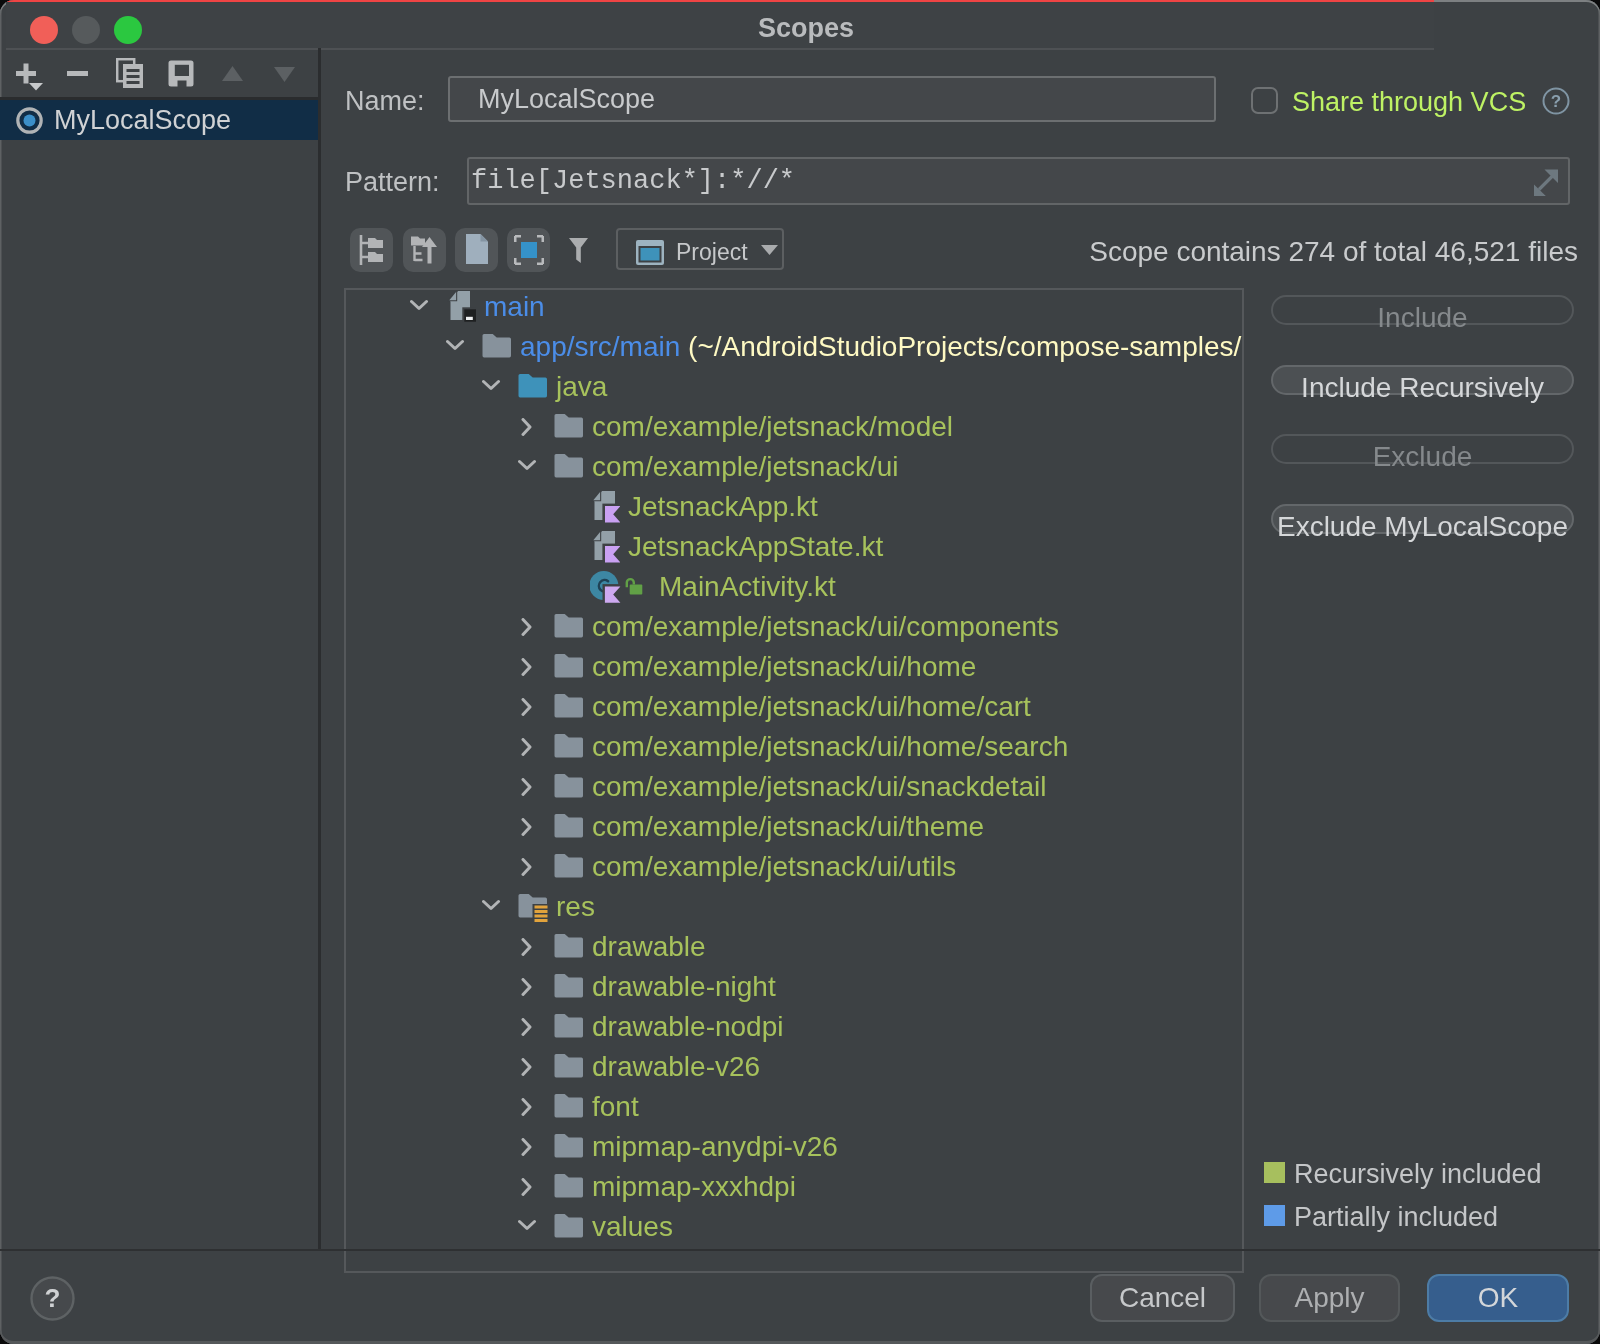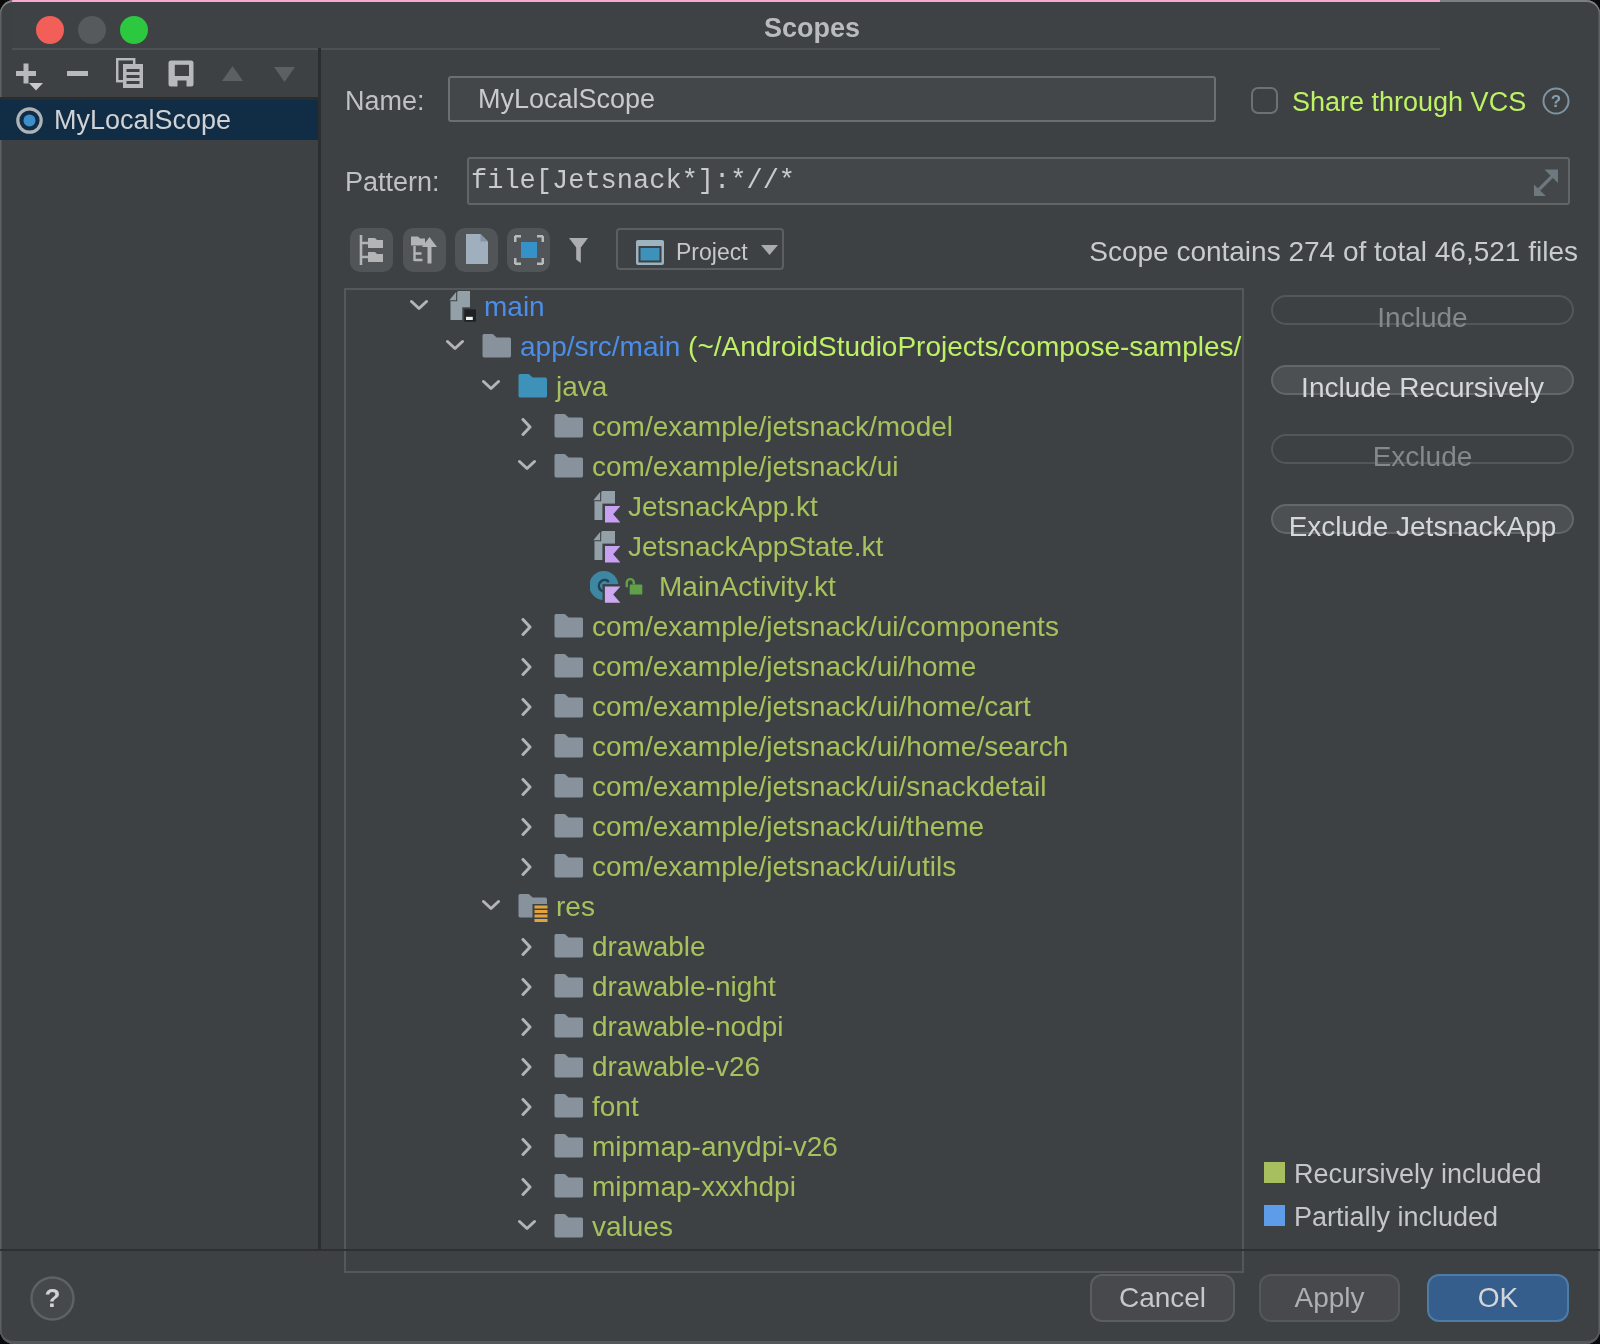--- a/index.html
+++ b/index.html
@@ -1,35 +1,35 @@
 <!DOCTYPE html>
 <html><head><meta charset="utf-8"><style>
 *{margin:0;padding:0;box-sizing:border-box}
 html,body{width:1600px;height:1344px;background:#0a0a0b;font-family:"Liberation Sans",sans-serif;overflow:hidden}
 #win{position:absolute;left:0;top:0;width:1600px;height:1344px;background:#3d4144;border-radius:14px;overflow:hidden;
 box-shadow:inset 0 2px 0 #7d8082, inset 0 -3px 0 #55585a, inset 1.5px 0 0 #5e6163, inset -1.5px 0 0 #5e6163}
 .abs{position:absolute}
-#titlebar{position:absolute;left:12px;top:0;width:1428px;height:50px;background:#3e4245;border-top:2px solid #f9a8d4;border-bottom:2px solid #4e5154}
+#titlebar{position:absolute;left:6px;top:0;width:1428px;height:50px;background:#3e4245;border-top:2px solid #ef4444;border-bottom:2px solid #4e5154}
 #title{position:absolute;left:0;top:11px;width:1600px;text-align:center;font-size:27px;font-weight:bold;color:#b9bbbd}
 .tl{position:absolute;top:14px;width:28px;height:28px;border-radius:50%}
 #vdiv{position:absolute;left:318px;top:48px;width:3px;height:1202px;background:#2b2d2f}
 #lefttb{position:absolute;left:0;top:50px;width:318px;height:50px;border-bottom:3px solid #2a2c2e}
 #selrow{position:absolute;left:0;top:100px;width:318px;height:40px;background:#112d46}
 #selrow .t{position:absolute;left:54px;top:0;line-height:40px;font-size:27px;color:#d0d2d4}
 .lbl{font-size:27px;color:#bfc1c3}
 .inp{position:absolute;background:#44474a;border:2px solid #6c6f71;border-radius:3px;color:#c8cacc}
 .tbtn{position:absolute;top:228px;width:43px;height:44px;background:#515558;border-radius:10px}
 #projbtn{position:absolute;left:616px;top:228px;width:168px;height:42px;border:2px solid #5c5f61;border-radius:4px}
 #tree{position:absolute;left:344px;top:288px;width:900px;height:985px;border:2px solid #55585b;overflow:hidden}
 .row{position:absolute;left:0;width:897px;height:40px}
 .row .tx{position:absolute;top:-1px;line-height:40px;font-size:28px;white-space:pre}
 .row svg{position:absolute}
 .g{color:#a7c25c}
 .b{color:#4b8de8}
-.gr{color:#bef264}
+.gr{color:#fef9c3}
 .rbtn{position:absolute;left:1271px;width:303px;height:30px;border-radius:22px;font-size:28px;text-align:center}
 .rbtn.dis{border:2px solid #53575a;color:#85898c;line-height:42px}
 .rbtn.en{border:2px solid #63676a;background:#4c5053;color:#d5d7d9;line-height:42px}
 .sq{position:absolute;left:1264px;width:21px;height:21px}
 .legtx{position:absolute;left:1294px;font-size:27px;color:#c4c6c8}
 #footsep{position:absolute;left:0;top:1249px;width:1600px;height:2px;background:#2e3032}
 .fbtn{position:absolute;top:1274px;height:48px;border-radius:12px;font-size:28px;text-align:center;line-height:44px}
 </style></head><body>
 <div id="win">
 <div id="titlebar">
@@ -389,21 +389,21 @@
         <svg style="left:208px;top:2px" width="30" height="34" viewBox="0 0 30 34">
           <use href="#fold"></use>
         </svg>
         <div class="tx g" style="left:246px">values</div>
       </div>
     </div>
 
 <div class="rbtn dis" style="top:295px">Include</div>
 <div class="rbtn en" style="top:365px">Include Recursively</div>
 <div class="rbtn dis" style="top:434px">Exclude</div>
-<div class="rbtn en" style="top:504px">Exclude JetsnackApp</div>
+<div class="rbtn en" style="top:504px">Exclude MyLocalScope</div>
 
 <div class="sq" style="top:1162px;background:#a7bf5e"></div>
 <div class="legtx" style="top:1159px">Recursively included</div>
 <div class="sq" style="top:1205px;background:#5e9be8"></div>
 <div class="legtx" style="top:1202px">Partially included</div>
 
 <div id="footsep"></div>
 <svg class="abs" style="left:30px;top:1276px" width="45" height="45" viewBox="0 0 45 45">
   <circle cx="22.5" cy="22.5" r="21" fill="#46494c" stroke="#5e6264" stroke-width="2.4"></circle>
   <text x="22.5" y="31" text-anchor="middle" font-size="26" font-weight="bold" fill="#cfd1d3" font-family="Liberation Sans">?</text>

